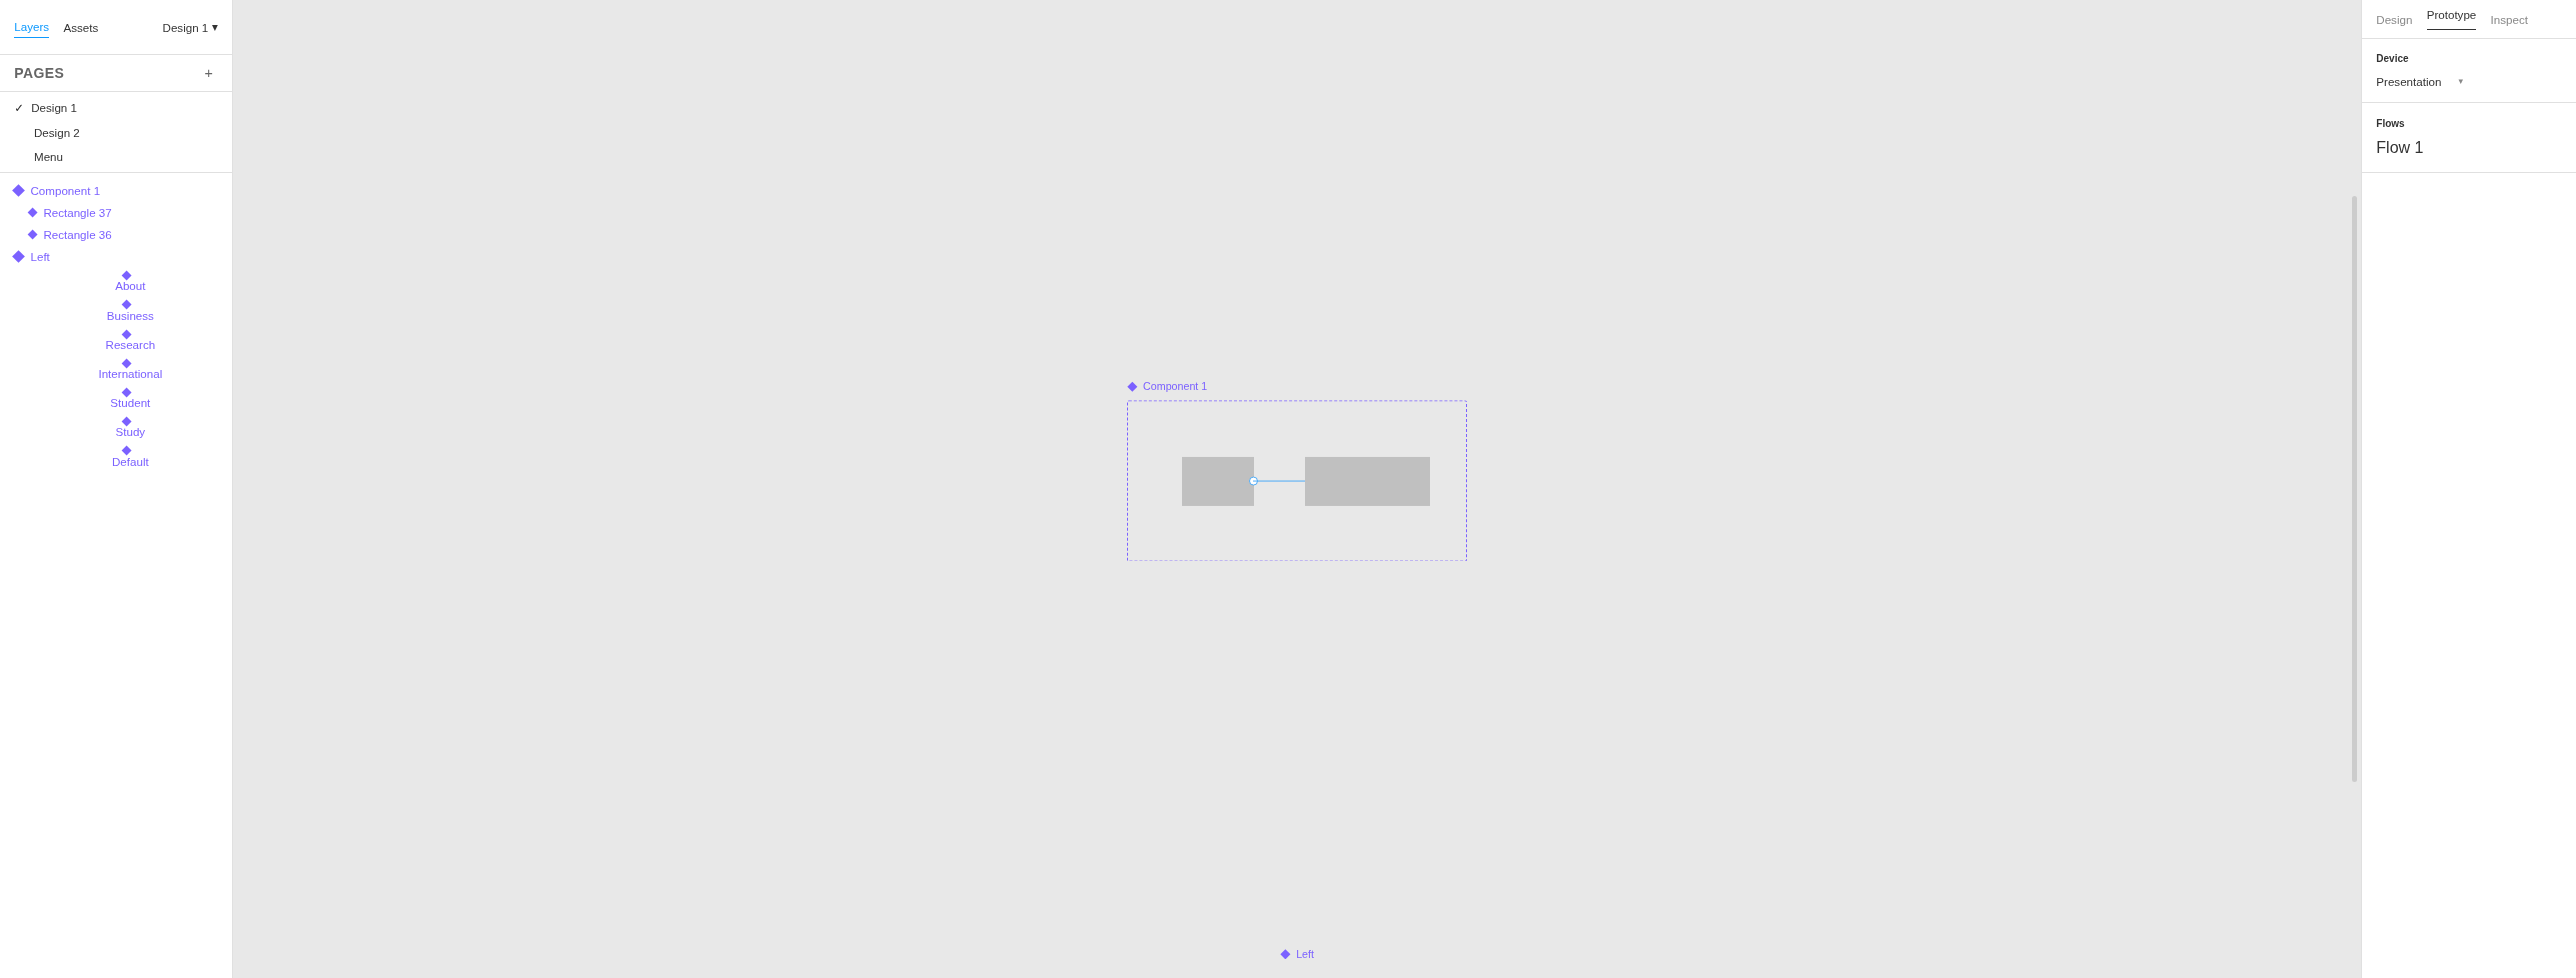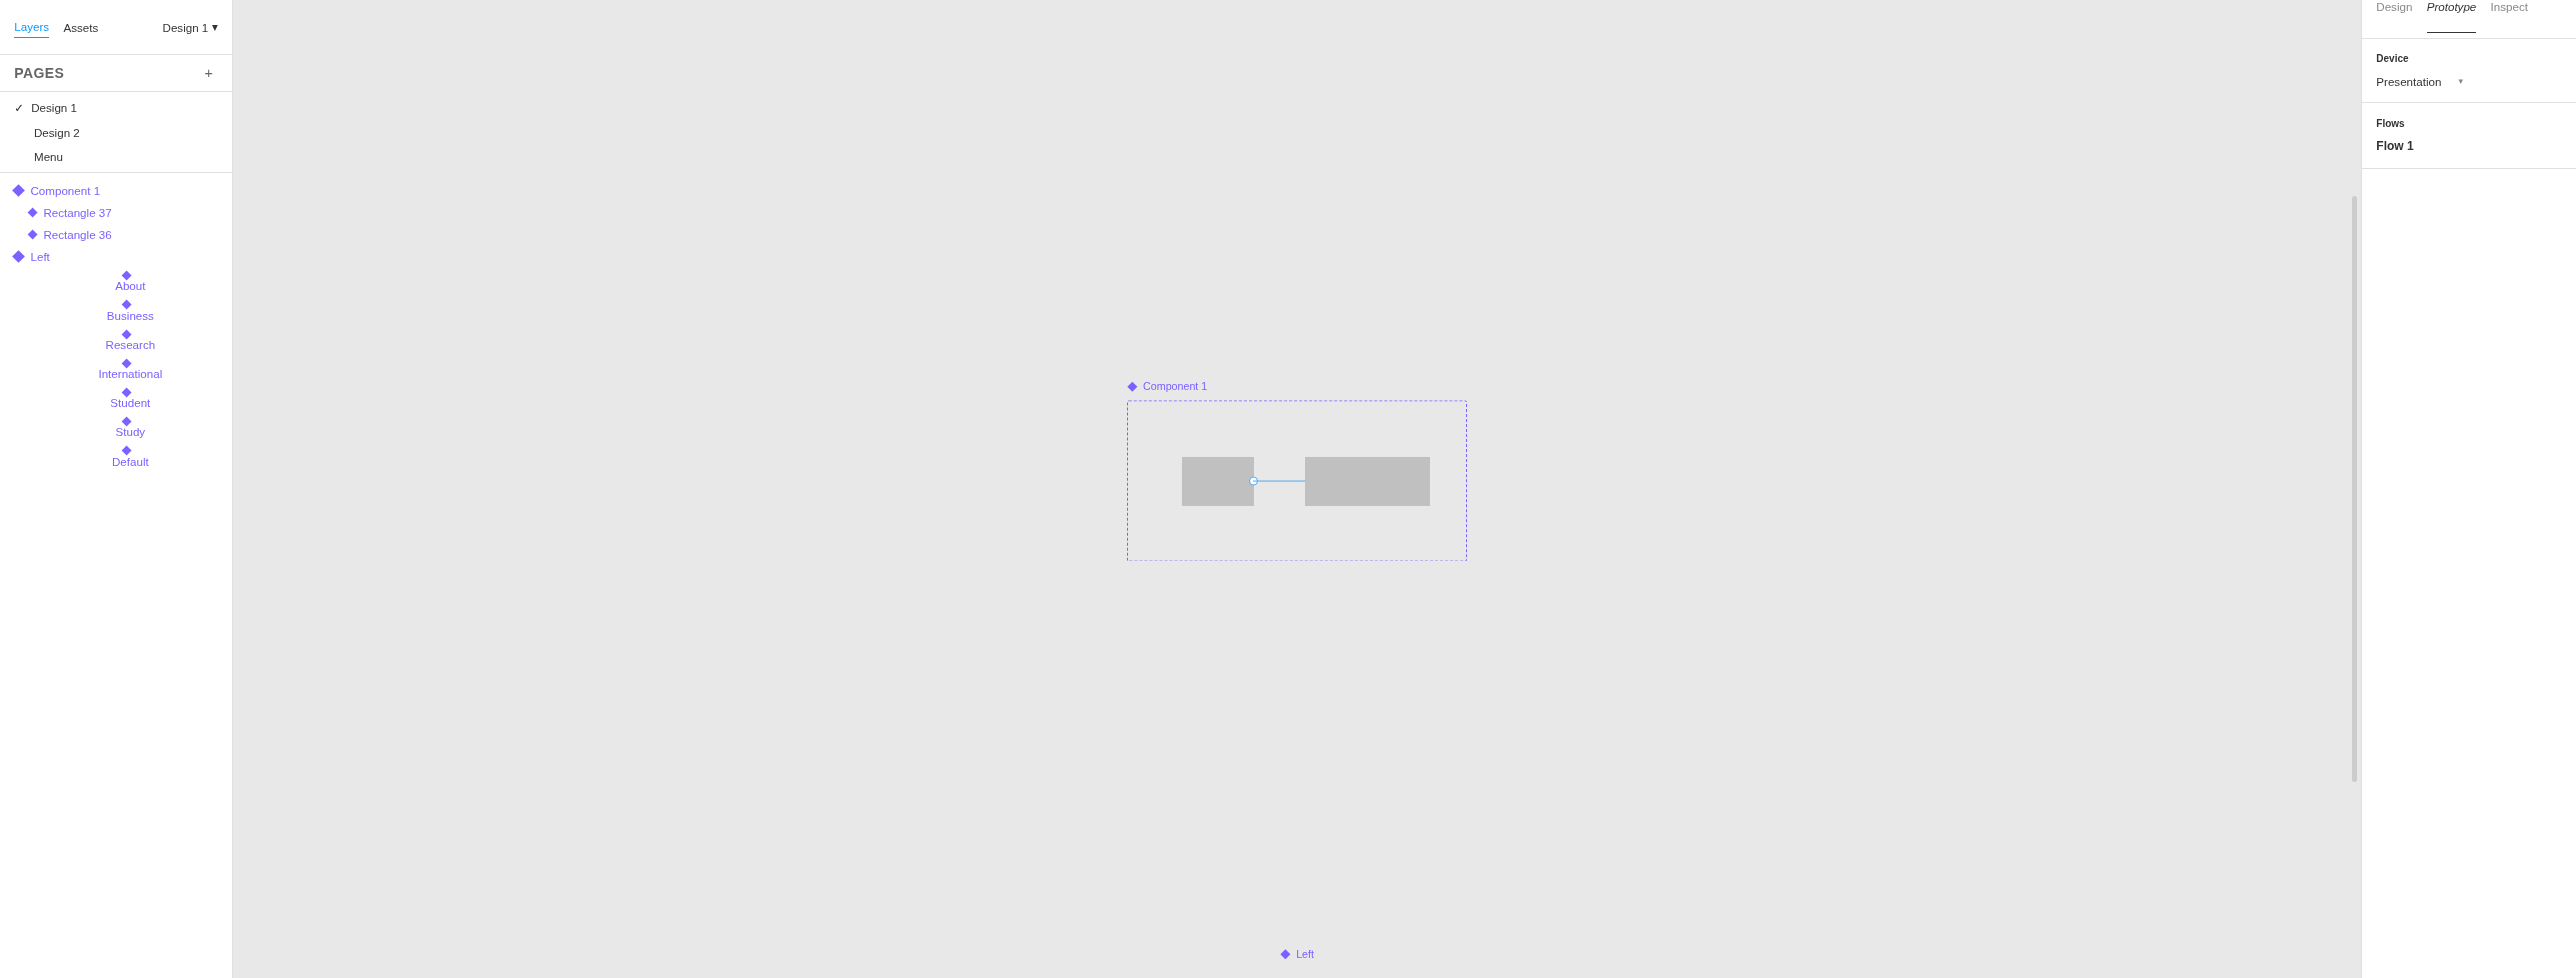--- a/index.html
+++ b/index.html
@@ -287,39 +287,38 @@
       background: #ffffff;
       border-left: 0.9px solid #e0e0e0;
       display: flex;
       flex-direction: column;
       flex-shrink: 0;
       height: 100vh;
     }
 
     .right-tabs {
       display: flex;
-      align-items: flex-start;
+      align-items: center;
       padding: 0 14.3px;
       height: 39px;
       border-bottom: 0.9px solid #e0e0e0;
       gap: 14.3px;
     }
 
     .right-tab {
       font-size: 11.6px;
       color: #888;
       cursor: pointer;
     }
 
     .right-tab.active {
       color: #333;
       font-weight: 500;
       border-bottom: 1.8px solid #333;
-      padding-bottom: 19px;
-      font-style: italic;
+      padding-bottom: 8px;
     }
 
     .right-section {
       padding: 14.3px;
       border-bottom: 0.9px solid #e0e0e0;
     }
 
     .section-title {
       font-size: 10px;
       font-weight: 700;
@@ -357,23 +356,22 @@
       border-radius: 2.7px;
       flex-shrink: 0;
     }
 
     .color-value {
       font-size: 11.6px;
       color: #333;
     }
 
     .flow-item {
-      font-size: 12px;
-      color: #333;
-      font-weight: bold;
+      font-size: 16px;
+      color: #333;
     }
 
     .chevron {
       font-size: 9px;
       color: #888;
     }
   </style>
 </head>
 <body>
 

